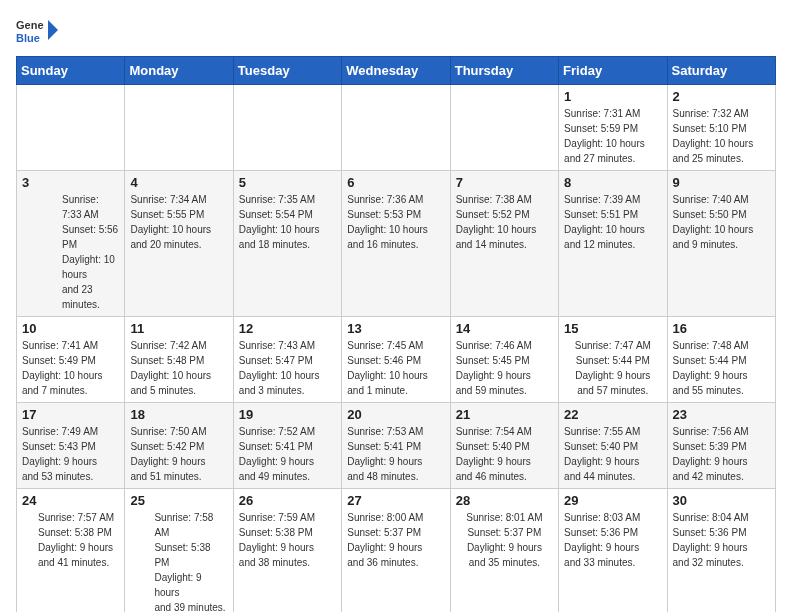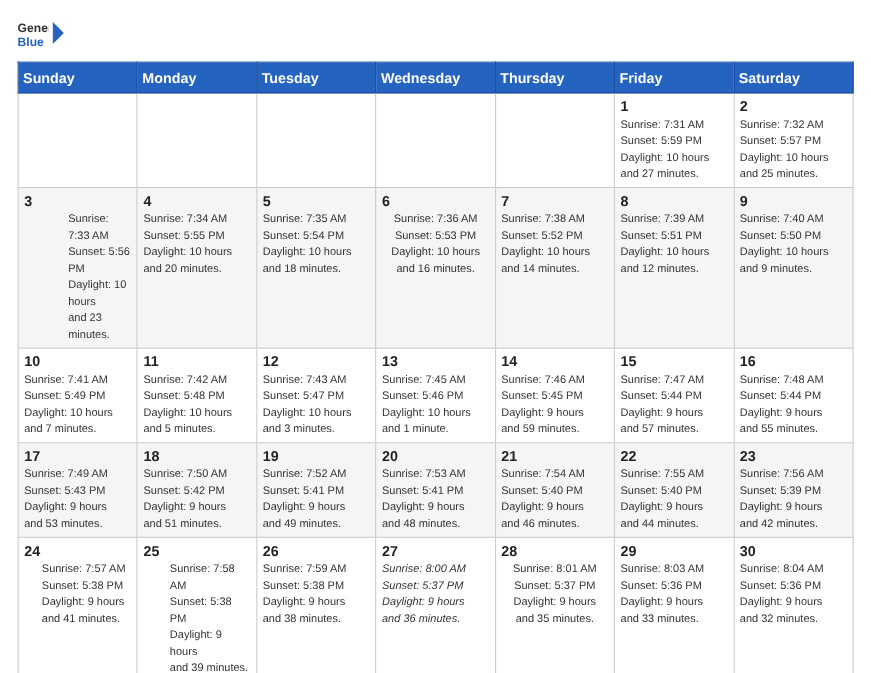--- a/index.html
+++ b/index.html
@@ -124,21 +124,21 @@
         <td>
           <span class="day-num">1</span>
           <div class="day-info" style="white-space: pre-line;">Sunrise: 7:31 AM
 Sunset: 5:59 PM
 Daylight: 10 hours
 and 27 minutes.</div>
         </td>
         <td>
           <span class="day-num">2</span>
           <div class="day-info" style="white-space: pre-line;">Sunrise: 7:32 AM
-Sunset: 5:57 PM
+Sunset: 5:10 PM
 Daylight: 10 hours
 and 25 minutes.</div>
         </td>
       </tr>
       <tr>
         <td>
           <span class="day-num">3</span>
           <div class="day-info" style="white-space: pre-line; margin-left: 40px;">Sunrise: 7:33 AM
 Sunset: 5:56 PM
 Daylight: 10 hours
@@ -153,21 +153,21 @@
         </td>
         <td>
           <span class="day-num">5</span>
           <div class="day-info" style="white-space: pre-line;">Sunrise: 7:35 AM
 Sunset: 5:54 PM
 Daylight: 10 hours
 and 18 minutes.</div>
         </td>
         <td>
           <span class="day-num">6</span>
-          <div class="day-info" style="white-space: pre-line; text-align: center;">Sunrise: 7:36 AM
+          <div class="day-info" style="white-space: pre-line;">Sunrise: 7:36 AM
 Sunset: 5:53 PM
 Daylight: 10 hours
 and 16 minutes.</div>
         </td>
         <td>
           <span class="day-num">7</span>
           <div class="day-info" style="white-space: pre-line;">Sunrise: 7:38 AM
 Sunset: 5:52 PM
 Daylight: 10 hours
 and 14 minutes.</div>
@@ -218,21 +218,21 @@
         </td>
         <td>
           <span class="day-num">14</span>
           <div class="day-info" style="white-space: pre-line;">Sunrise: 7:46 AM
 Sunset: 5:45 PM
 Daylight: 9 hours
 and 59 minutes.</div>
         </td>
         <td>
           <span class="day-num">15</span>
-          <div class="day-info" style="white-space: pre-line;">Sunrise: 7:47 AM
+          <div class="day-info" style="white-space: pre-line; text-align: center;">Sunrise: 7:47 AM
 Sunset: 5:44 PM
 Daylight: 9 hours
 and 57 minutes.</div>
         </td>
         <td>
           <span class="day-num">16</span>
           <div class="day-info" style="white-space: pre-line;">Sunrise: 7:48 AM
 Sunset: 5:44 PM
 Daylight: 9 hours
 and 55 minutes.</div>
@@ -306,21 +306,21 @@
         </td>
         <td>
           <span class="day-num">26</span>
           <div class="day-info" style="white-space: pre-line;">Sunrise: 7:59 AM
 Sunset: 5:38 PM
 Daylight: 9 hours
 and 38 minutes.</div>
         </td>
         <td>
           <span class="day-num">27</span>
-          <div class="day-info" style="white-space: pre-line; font-style: italic;">Sunrise: 8:00 AM
+          <div class="day-info" style="white-space: pre-line;">Sunrise: 8:00 AM
 Sunset: 5:37 PM
 Daylight: 9 hours
 and 36 minutes.</div>
         </td>
         <td>
           <span class="day-num">28</span>
           <div class="day-info" style="white-space: pre-line; text-align: center;">Sunrise: 8:01 AM
 Sunset: 5:37 PM
 Daylight: 9 hours
 and 35 minutes.</div>

